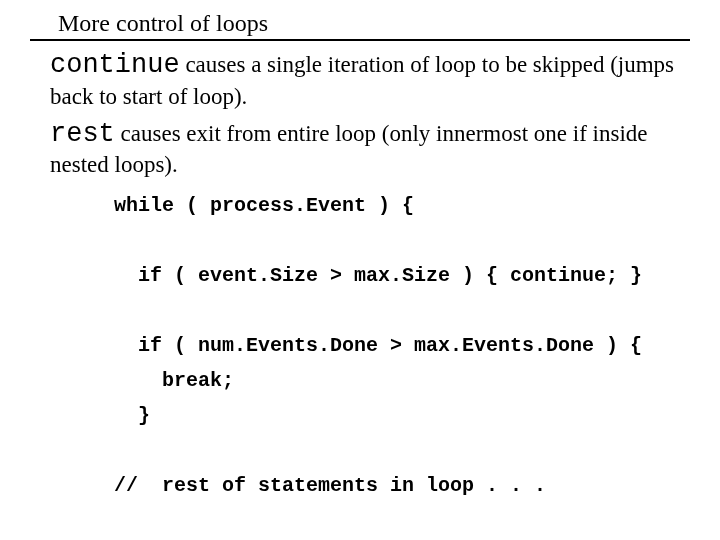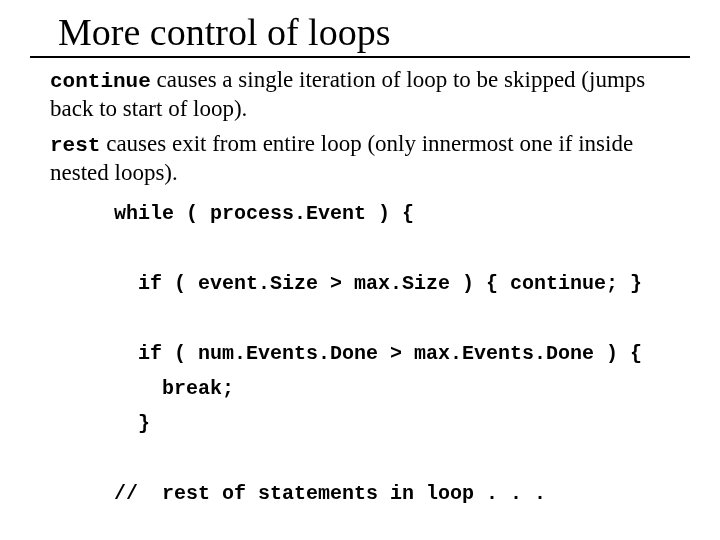--- a/index.html
+++ b/index.html
@@ -11,39 +11,39 @@
     font-family: "Times New Roman", Times, serif;
     color: #000000;
   }
   .slide {
     box-sizing: border-box;
     width: 720px;
     height: 540px;
     padding: 10px 30px 20px 30px;
   }
   .title {
-    font-size: 38px;
+    font-size: 24px;
     margin: 0 0 2px 28px;
     font-weight: normal;
   }
   .title-underline {
     border-bottom: 2px solid #000;
     margin: 0 0 8px 0;
     width: 660px;
   }
   .body-text {
     font-size: 23px;
     line-height: 1.25;
     margin: 0 0 6px 20px;
     max-width: 640px;
   }
   .mono {
     font-family: "Courier New", Courier, monospace;
-    font-size: 21px;
-    font-weight: bold;
+    font-size: 27px;
+    font-weight: normal;
   }
   .code-block {
     font-family: "Courier New", Courier, monospace;
     font-size: 20px;
     font-weight: bold;
     white-space: pre;
     line-height: 1.75;
     margin: 8px 0 4px 84px;
   }
 </style>

